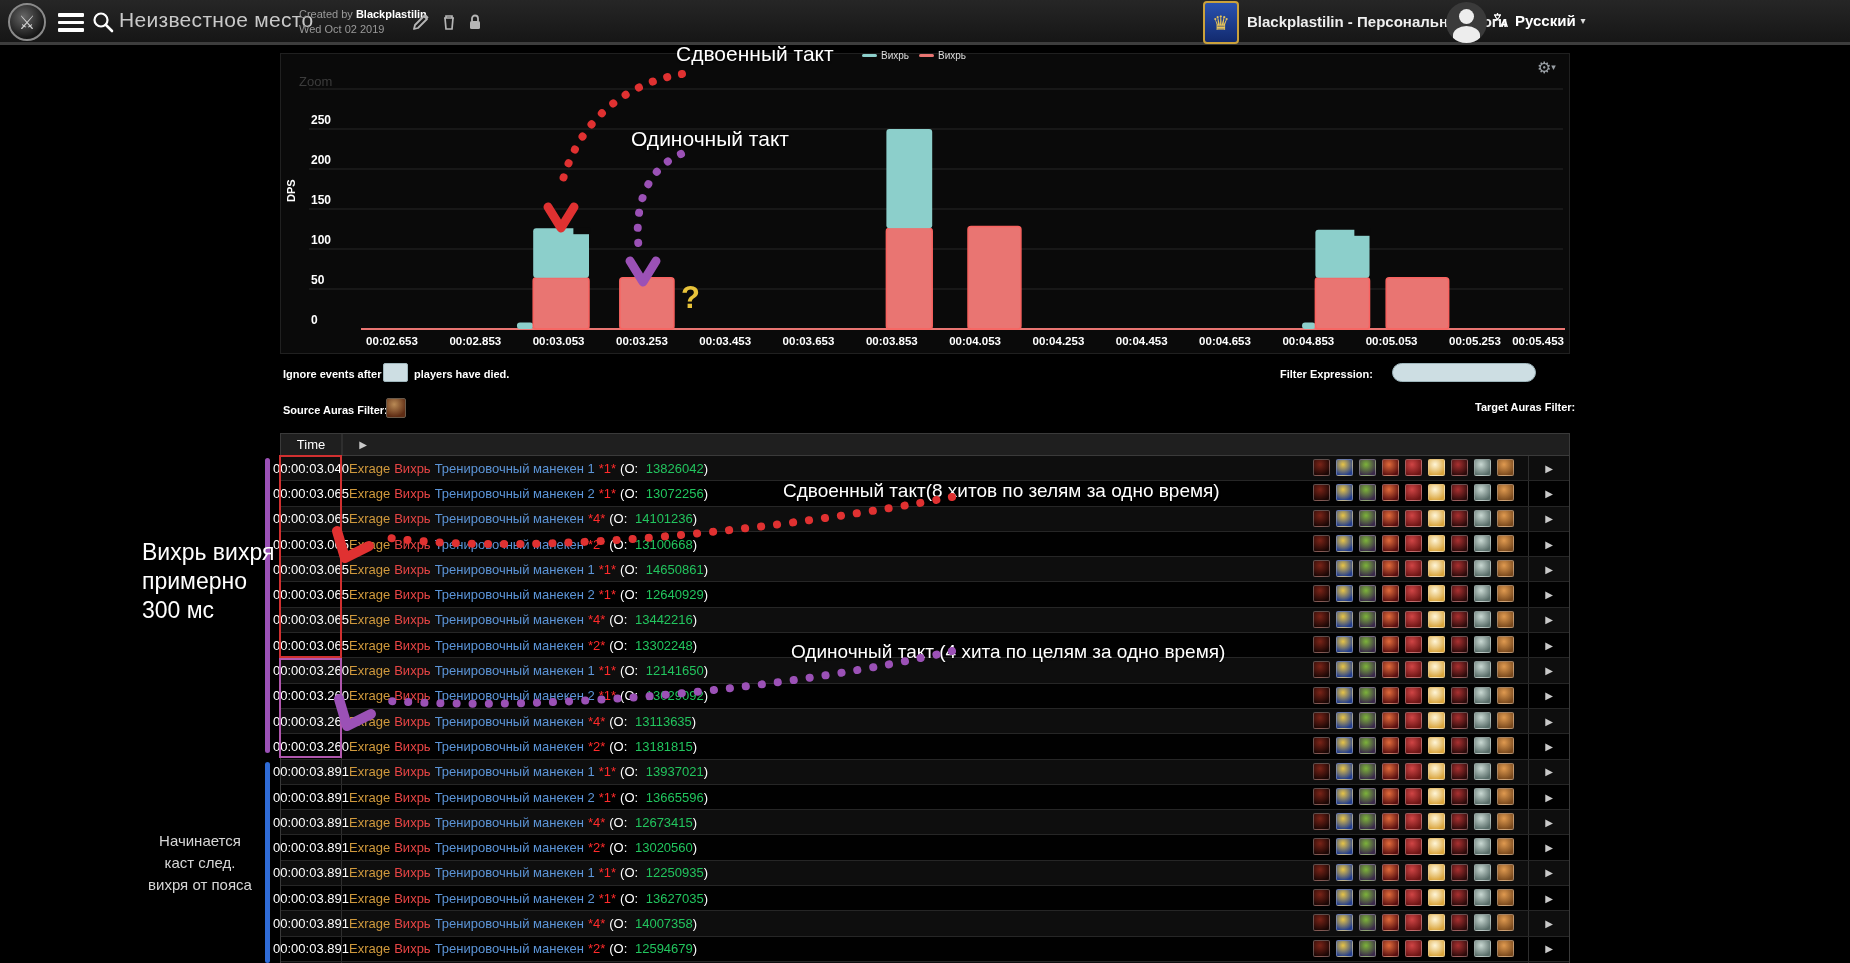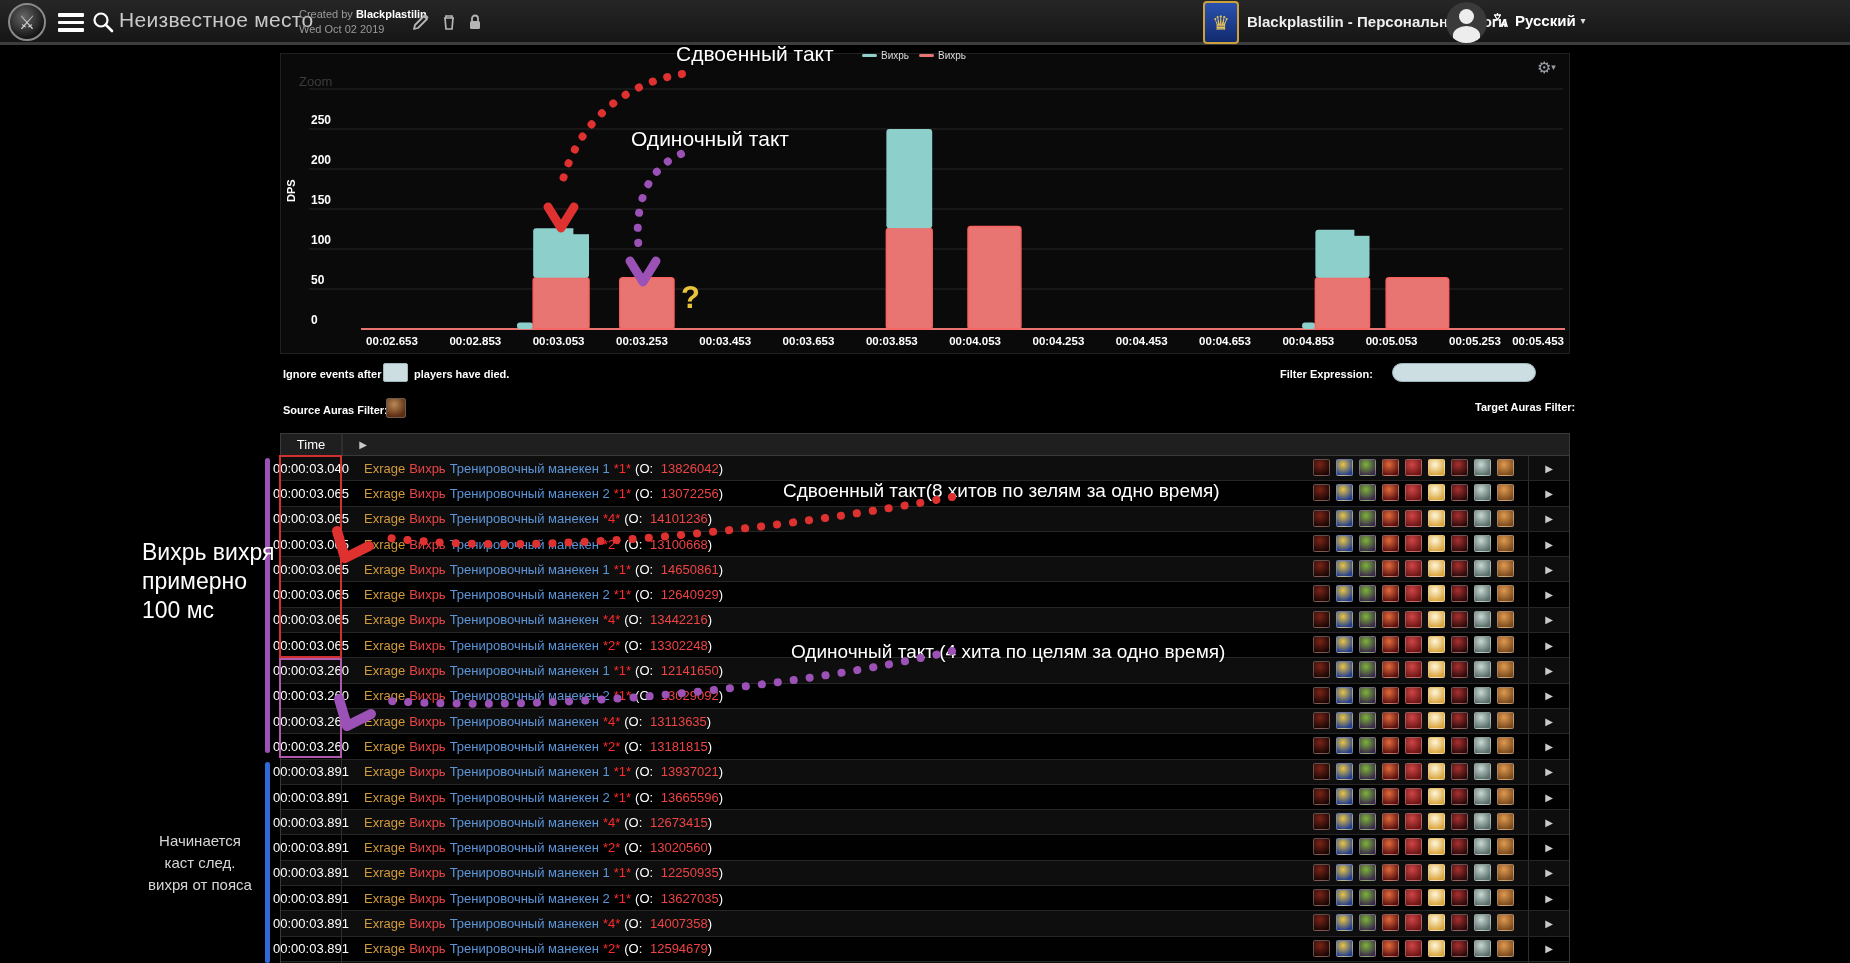--- a/index.html
+++ b/index.html
@@ -54,29 +54,29 @@
   #thead{display:flex;height:22px;background:#1f1f1f;border-bottom:1px solid #3a3a3a;box-sizing:border-box;
          font-size:13px;color:#fff;align-items:center;}
   .col-time{width:61px;flex:none;text-align:center;border-right:1px solid #2e2e2e;box-sizing:border-box;height:100%;display:flex;align-items:center;justify-content:center;}
   .col-event{flex:1;text-align:center;}
   .col-arrow{width:41px;flex:none;border-left:1px solid #2e2e2e;box-sizing:border-box;height:100%;display:flex;align-items:center;justify-content:center;}
   .trow{display:flex;height:25.3px;box-sizing:border-box;border-bottom:1px solid #262626;font-size:13px;align-items:stretch;}
   #rows .trow:nth-child(odd){background:#0e0e0e;}
   #rows .trow:nth-child(even){background:#010101;}
   .tcell{display:flex;align-items:center;}
   .tcell.time{width:61px;flex:none;justify-content:center;color:#fff;border-right:1px solid #2e2e2e;box-sizing:border-box;}
-  .tcell.event{flex:1;padding-left:22px;position:relative;white-space:nowrap;overflow:hidden;}
+  .tcell.event{flex:1;padding-left:7px;position:relative;white-space:nowrap;overflow:hidden;}
   .tcell.event span{margin-right:4px;}
   .tcell.arrow{width:41px;flex:none;justify-content:center;border-left:1px solid #2e2e2e;box-sizing:border-box;color:#c9c9c9;font-size:10px;cursor:pointer;}
   .actor{color:#d19a3d;cursor:pointer;}
   .spell{color:#e84545;cursor:pointer;}
   .target{color:#5c95d8;cursor:pointer;}
   .mult{color:#ff2b2b;}
   .paren{color:#fff;}
-  .dmg{color:#ef4444;margin:0 !important;}
+  .dmg{color:#22c55e;margin:0 !important;}
   .aura-icons{position:absolute;right:6px;top:3px;display:flex;gap:2px;}
   .aura{width:17px;height:17px;border:1px solid rgba(255,255,255,.28);border-radius:2px;box-sizing:border-box;}
 
   
   #red-box{position:absolute;left:279px;top:455px;width:63px;height:203px;border:2px solid #d03030;box-sizing:border-box;pointer-events:none;}
   #purple-box{position:absolute;left:279px;top:658px;width:63px;height:100px;border:2px solid #b057ae;box-sizing:border-box;pointer-events:none;}
   #purple-line{position:absolute;left:265px;top:458px;width:5px;height:295px;background:#9b51b6;border-radius:3px;}
   #blue-line{position:absolute;left:265px;top:762px;width:5px;height:201px;background:#2f6bd6;border-radius:3px;}
   .side-note{position:absolute;color:#fff;}
   #cast-note{left:142px;top:538px;font-size:23px;line-height:29px;}
@@ -738,21 +738,21 @@
   <div id="purple-box"></div>
   <div id="purple-line"></div>
   <div id="blue-line"></div>
 
   <div class="tbl-anno" style="left:783px;top:480px;">Сдвоенный такт(8 хитов по зелям за одно время)</div>
   <div class="tbl-anno" style="left:791px;top:641px;">Одиночный такт (4 хита по целям за одно время)</div>
 
   <div id="cast-note" class="side-note">
     <div>Вихрь вихря</div>
     <div>примерно</div>
-    <div>100 мс</div>
+    <div>300 мс</div>
   </div>
   <div id="next-note" class="side-note">
     <div>Начинается</div>
     <div>каст след.</div>
     <div>вихря от пояса</div>
   </div>
 
   <svg id="overlay" width="1850" height="963">
 
     <path d="M 682,74 C 632,82 580,115 562,183" fill="none" stroke="#e03131" stroke-width="8" stroke-linecap="round" stroke-dasharray="0.1 15"></path>

